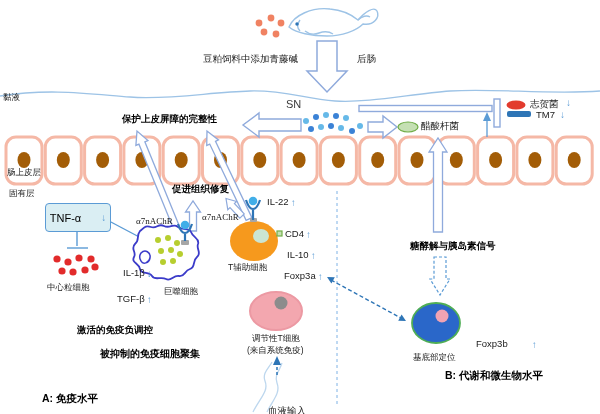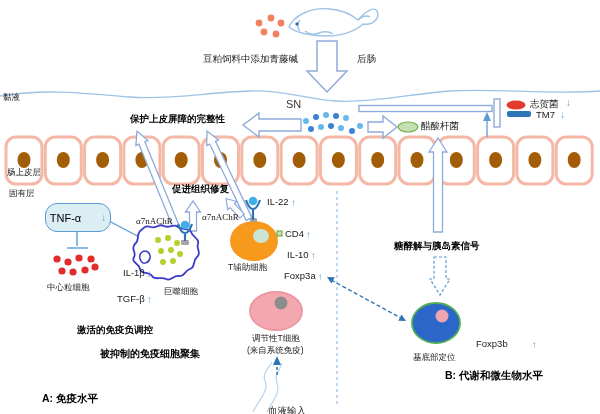--- a/index.html
+++ b/index.html
@@ -8,21 +8,21 @@
   .canvas svg{position:absolute;left:0;top:0;}
   .lbl{position:absolute;font-size:8.5px;line-height:1.15;white-space:nowrap;}
   .md{font-size:9.5px;}
   .bold{font-weight:bold;font-size:9.5px;color:#000;}
   .bigbold{font-weight:bold;font-size:10.5px;color:#000;margin-left:12px;}
   .serif{font-family:"Liberation Serif",serif;font-size:9px;}
   .cyt{font-size:9.5px;}
   .arr{color:#5B9BD5;font-weight:bold;font-size:10px;}
   .row{display:inline-flex;align-items:center;gap:2px;}
   .tnfbox{position:absolute;left:45px;top:203px;width:64px;height:27px;
-          background:#DAEEF3;border:1.5px solid #5B9BD5;border-radius:12px;
+          background:#DAEEF3;border:1.5px solid #5B9BD5;border-radius:4px;
           display:flex;align-items:center;justify-content:center;gap:20px;
           font-size:11px;color:#000;}
   .sn{font-size:11px;color:#3a3a3a;}
 </style>
 </head>
 <body>
 
 <div class="canvas">
 
 <svg width="600" height="414" viewBox="0 0 600 414">
@@ -188,21 +188,21 @@
     <circle cx="442" cy="316" r="6.5" fill="#F0A3B3"></circle>
   </g>
 
   <path d="M434,257 L446,257 L446,279 L450,279 L440,295 L430,279 L434,279 Z" fill="#fff" stroke="#5B9BD5" stroke-width="1.2" stroke-dasharray="3,2"></path>
 </svg>
 
 <div class="lbl md" style="left:203px;top:54px;">豆粕饲料中添加青藤碱</div>
 <div class="lbl md" style="left:357px;top:54px;">后肠</div>
 <div class="lbl" style="left:3px;top:93px;">黏液</div>
 <div class="lbl sn" style="left:286px;top:98px;">SN</div>
-<div class="lbl bold" style="left:130px;top:114px;">保护上皮屏障的完整性</div>
+<div class="lbl bold" style="left:122px;top:114px;">保护上皮屏障的完整性</div>
 
 <div class="lbl md" style="left:421px;top:121px;">醋酸杆菌</div>
 <div class="lbl md" style="left:530px;top:99px;">志贺菌</div>
 <div class="lbl arr" style="left:566px;top:97px;">↓</div>
 <div class="lbl md" style="left:536px;top:110px;">TM7</div>
 <div class="lbl arr" style="left:560px;top:109px;">↓</div>
 
 <div class="lbl" style="left:7px;top:168px;">肠上皮层</div>
 <div class="lbl" style="left:9px;top:189px;">固有层</div>
 
@@ -240,21 +240,21 @@
 </div>
 <div class="lbl row cyt" style="left:284px;top:271px;">
   <span>Foxp3a</span>
       <span class="arr">↑</span>
 </div>
 
 <div class="lbl" style="left:252px;top:334px;">调节性T细胞</div>
 <div class="lbl" style="left:247px;top:346px;">(来自系统免疫)</div>
 <div class="lbl md" style="left:268px;top:406px;">血液输入</div>
 
-<div class="lbl bold" style="left:394px;top:241px;">糖酵解与胰岛素信号</div>
+<div class="lbl bold" style="left:410px;top:241px;">糖酵解与胰岛素信号</div>
 <div class="lbl row cyt" style="left:476px;top:339px;gap:24px;">
   <span>Foxp3b</span>
       <span class="arr">↑</span>
 </div>
 <div class="lbl" style="left:413px;top:353px;">基底部定位</div>
 
 <div class="lbl bold" style="left:77px;top:325px;">激活的免疫负调控</div>
 <div class="lbl bold" style="left:100px;top:348px;font-size:10px;">被抑制的免疫细胞聚集</div>
 <div class="lbl bigbold" style="left:30px;top:392px;">A: 免疫水平</div>
 <div class="lbl bigbold" style="left:385px;top:369px;padding-left:48px;">B: 代谢和微生物水平</div>

